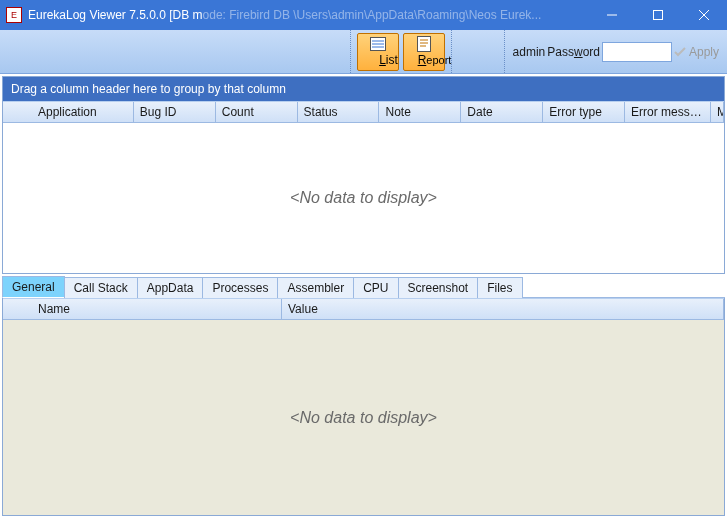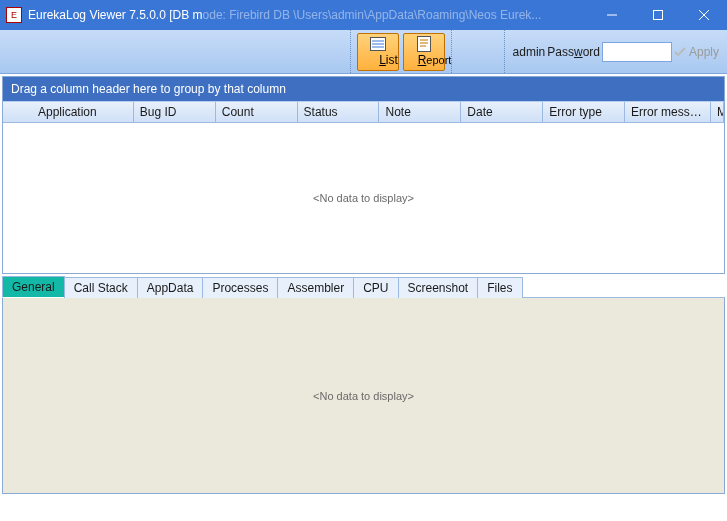--- a/index.html
+++ b/index.html
@@ -24,26 +24,26 @@
 .login-seg { margin-left: auto; display: flex; align-items: center; gap: 2px; padding: 0 8px; border-left: 1px dotted #6a8fc7; }
 .login-seg .lbl { color: #1a1a1a; font-size: 12px; }
 .login-seg input { width: 70px; height: 20px; border: 1px solid #7ea6de; background: #fff; padding: 0 4px; font-size: 12px; }
 .login-seg .apply { color: #9a9a9a; display:flex; align-items:center; gap:3px; }
 .login-seg .apply svg { width:12px; height:12px; }
 
 .upper { border: 1px solid #8aa9d6; margin: 2px; }
 .groupbar { background: #3e6fc1; color: #fff; height: 24px; display: flex; align-items: center; padding: 0 8px; font-size: 12px; }
 .colheaders { display: flex; background: linear-gradient(#e8f0fb, #cfe0f7); border-top: 1px solid #b7cfef; border-bottom: 1px solid #9cb9e2; height: 22px; padding-left: 29px; }
 .colheaders .col { border-right: 1px solid #9cb9e2; padding: 3px 6px; font-size: 12px; color: #1a1a1a; overflow: hidden; white-space: nowrap; text-overflow: ellipsis; }
-.gridbody { height: 150px; background: #fff; display: flex; align-items: center; justify-content: center; color: #6a6a6a; font-size: 11px; }
+.gridbody { height: 150px; background: #fff; display: flex; align-items: center; justify-content: center; color: #6a6a6a; font-size: 16px; font-style: italic; }
 
 .tabs { margin: 2px; }
 .tabstrip { display: flex; border-bottom: 1px solid #9cb9e2; height: 22px; align-items: flex-end; }
 .tab { padding: 3px 9px; border: 1px solid #9cb9e2; border-bottom: none; margin-right: -1px; background: #e8f0fb; font-size: 12px; color: #1a1a1a; position: relative; top: 1px; }
-.tab.active { background: #14b8a6; border-bottom: 1px solid #fff; margin-top: 40px; }
+.tab.active { background: #7dd3fc; border-bottom: 1px solid #fff; margin-top: 40px; }
 .lower { border: 1px solid #8aa9d6; border-top: none; }
 .lower .colheaders .col:first-child { width: 250px; }
 .lower .colheaders .col:last-child { flex: 1; }
 .lower .gridbody { height: 195px; background: #eae9db; }
 
 
 .list-icon rect { fill: #fff; stroke: #555; stroke-width:1; }
 .list-icon line { stroke: #3a76d6; stroke-width:1; }
 .report-icon rect { fill:#fff; stroke:#555; }
 .report-icon line { stroke:#c07000; }
@@ -136,15 +136,19 @@
     <div class="tab active">General</div>
     <div class="tab">Call Stack</div>
     <div class="tab">AppData</div>
     <div class="tab">Processes</div>
     <div class="tab">Assembler</div>
     <div class="tab">CPU</div>
     <div class="tab">Screenshot</div>
     <div class="tab">Files</div>
   </div>
   <div class="lower">
+    <div class="colheaders">
+      <div class="col">Name</div>
+      <div class="col">Value</div>
+    </div>
     <div class="gridbody">&lt;No data to display&gt;</div>
   </div>
 </div>
 
 </body></html>

